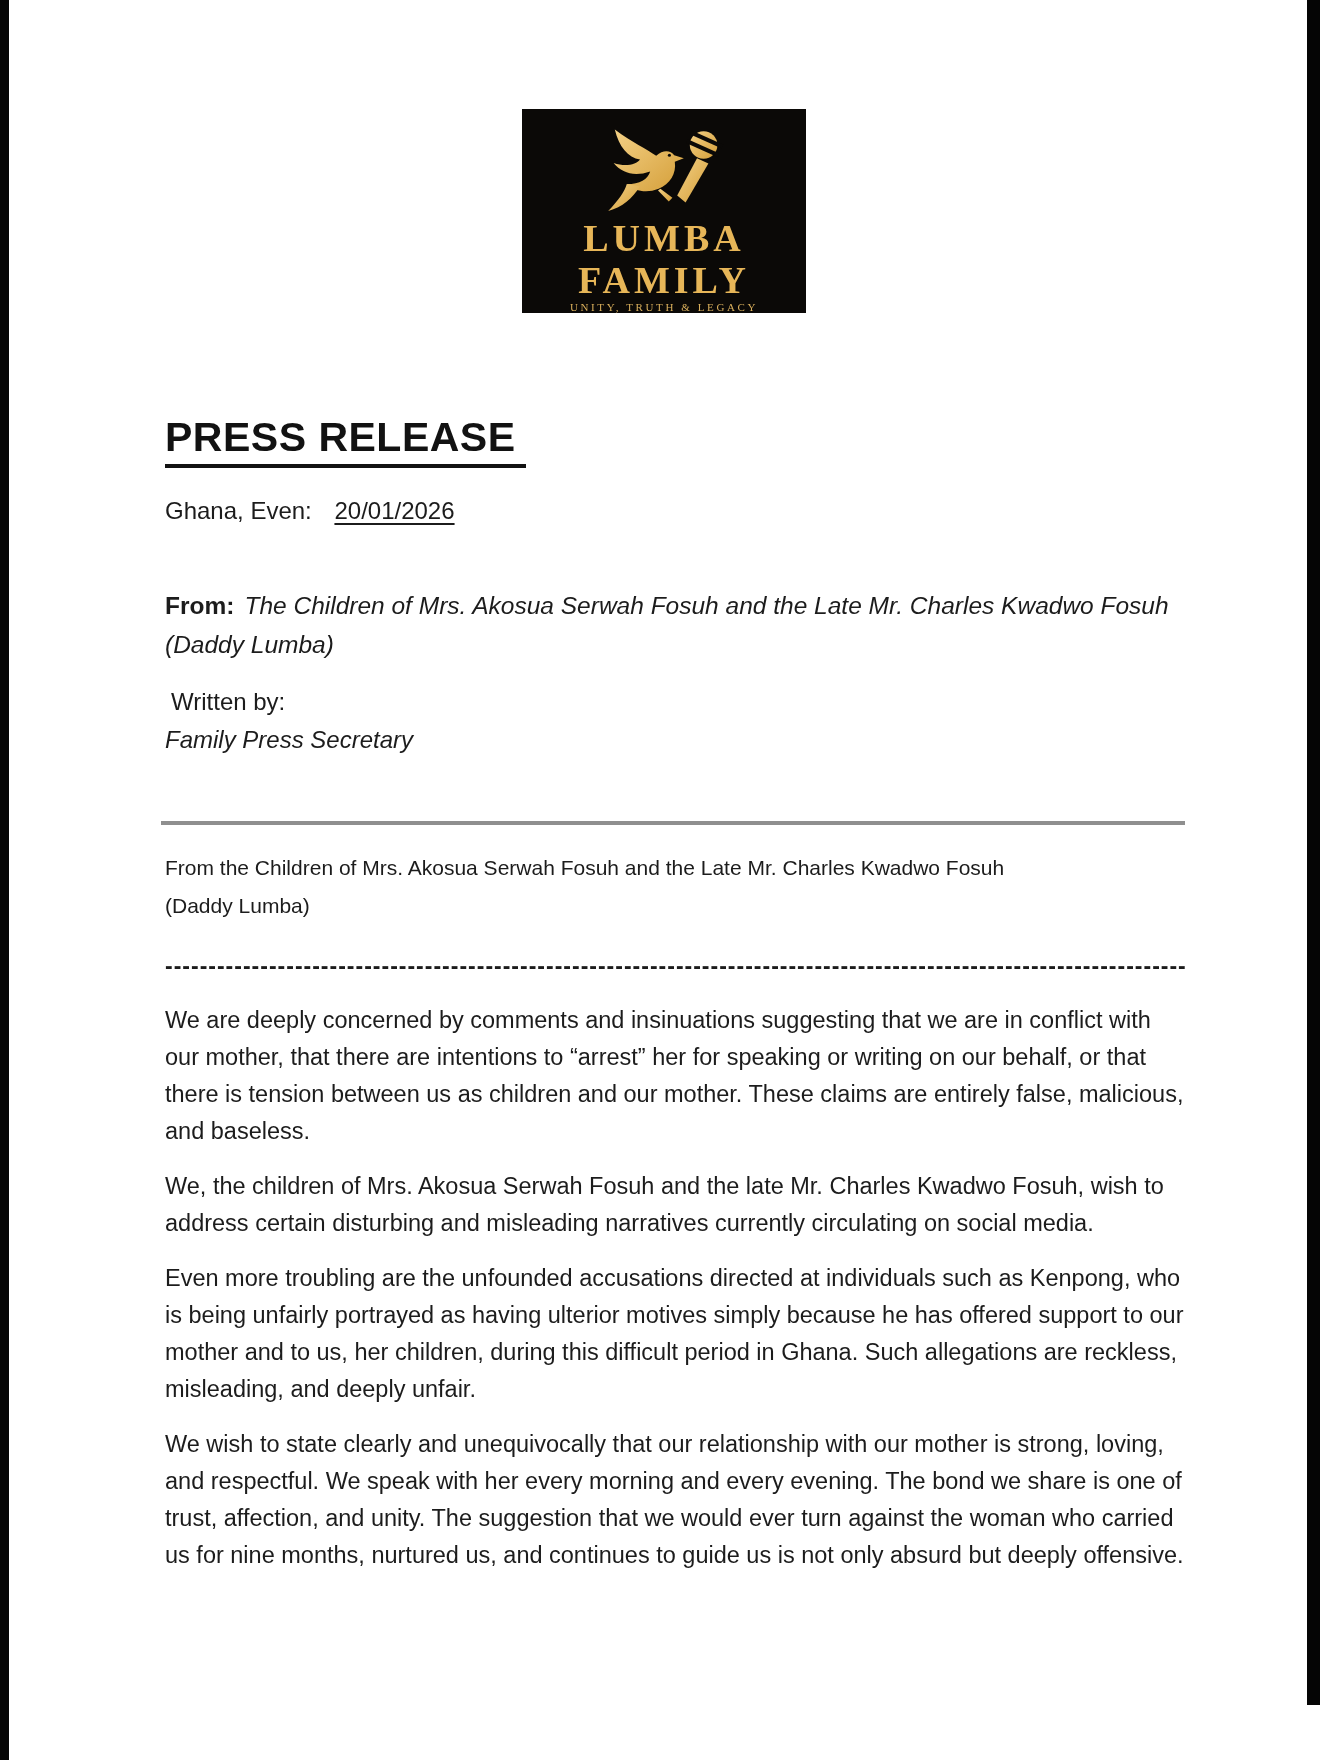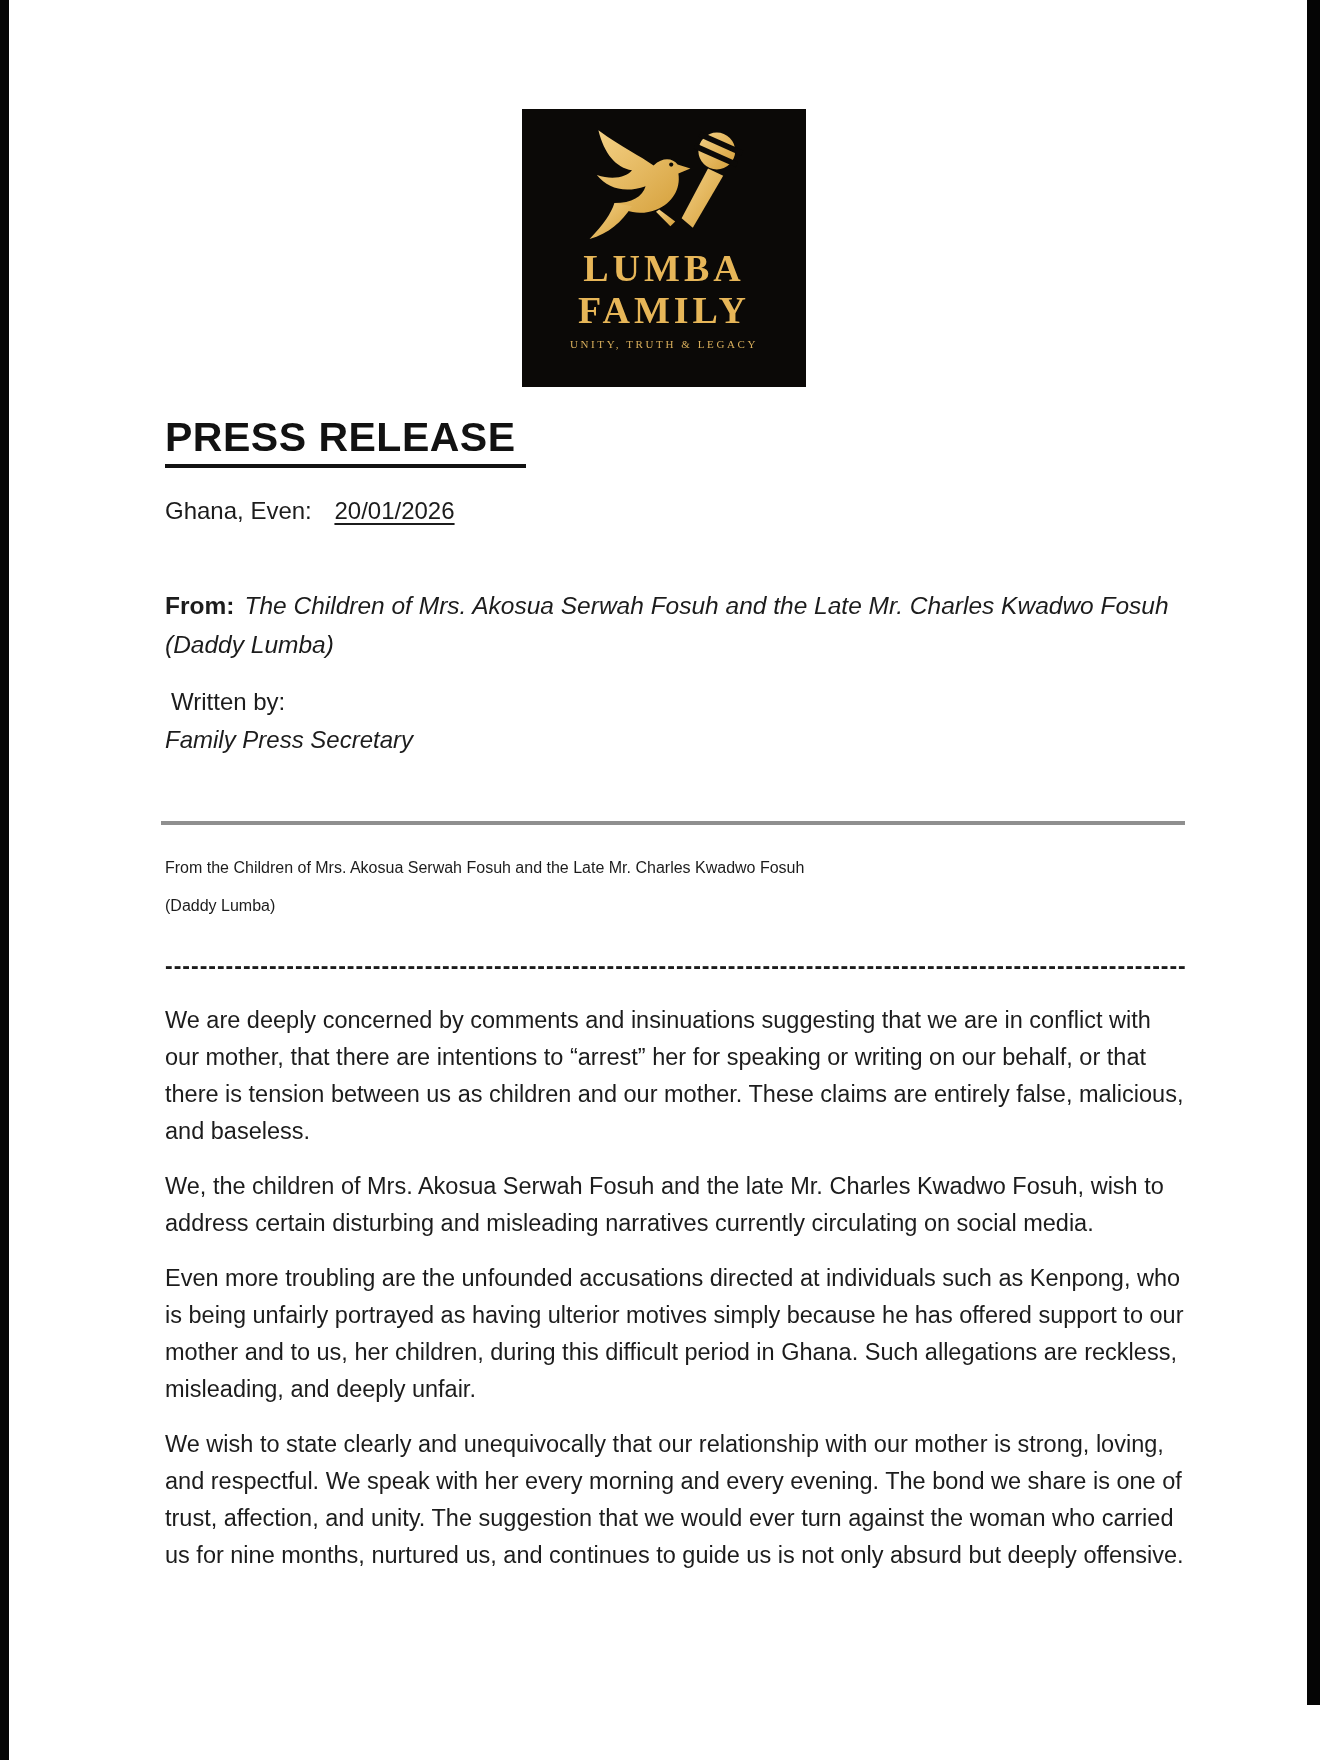--- a/index.html
+++ b/index.html
@@ -6,31 +6,31 @@
   body{
     width:1320px;height:1760px;position:relative;background:#ffffff;
     font-family:"Liberation Sans",sans-serif;color:#1c1c1c;overflow:hidden;
   }
   .edge{position:absolute;background:#050505;}
   .edge-left{left:0;top:0;width:9px;height:1760px;}
   .edge-right{right:0;top:0;width:13px;height:1705px;}
 
   
   .logo{
-    position:absolute;left:522px;top:109px;width:284px;height:278px;
+    position:absolute;left:522px;top:109px;width:284px;height:204px;
     background:#0b0907;display:flex;flex-direction:column;align-items:center;
     box-sizing:border-box;padding-top:18px;
   }
   .logo svg{display:block;}
   .logo-name{
     font-family:"Liberation Serif",serif;font-weight:bold;color:#e7b658;
     font-size:38px;line-height:42px;letter-spacing:4px;text-align:center;white-space:nowrap;
   }
   .logo-tagline{
-    margin-top:7px;font-family:"Liberation Serif",serif;color:#d9af5c;
+    font-family:"Liberation Serif",serif;color:#d9af5c;
     font-size:11px;letter-spacing:2.6px;white-space:nowrap;
   }
 
   .content{position:absolute;left:165px;top:0;width:1020px;height:1760px;}
 
   .title{
     position:absolute;top:414px;left:0;margin:0;
     font-size:41px;font-weight:700;color:#121212;line-height:47px;
     display:inline-block;border-bottom:4px solid #121212;padding:0 10px 3px 0;
     letter-spacing:0.5px;white-space:nowrap;
@@ -40,21 +40,21 @@
 
   .from-block{position:absolute;top:586px;left:0;width:1020px;font-size:24.5px;line-height:39px;}
   .from-label{font-weight:700;margin-right:10px;margin-top:22px;}
   .italic{font-style:italic;}
 
   .written-block{position:absolute;top:683px;left:0;width:1020px;font-size:24px;line-height:38px;}
   .written-label{padding-left:6px;}
 
   .divider{position:absolute;top:821px;left:-4px;width:1024px;height:4px;background:#8f8f8f;}
 
-  .salutation{position:absolute;top:849px;left:0;width:1020px;font-size:16px;line-height:38px;}
+  .salutation{position:absolute;top:849px;left:0;width:1020px;font-size:21px;line-height:38px;}
 
   .dashes{
     position:absolute;top:953px;left:0;width:1020px;height:28px;
     font-size:23px;font-weight:700;letter-spacing:1px;
     white-space:nowrap;overflow:hidden;color:#1c1c1c;
   }
 
   .paragraphs{position:absolute;top:1002px;left:0;width:1020px;}
   .paragraphs p{margin:0 0 18px 0;font-size:23.5px;line-height:37px;color:#1c1c1c;text-align:left;}
 </style>

